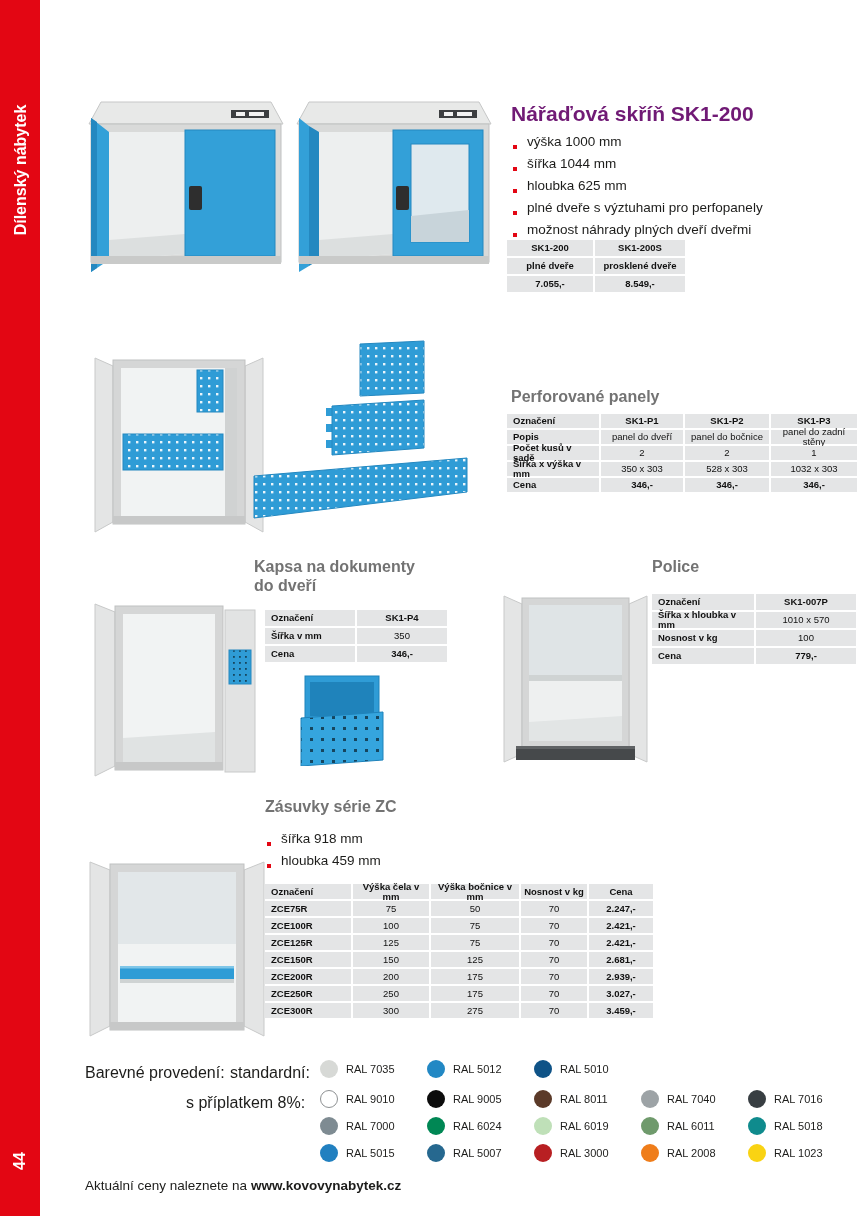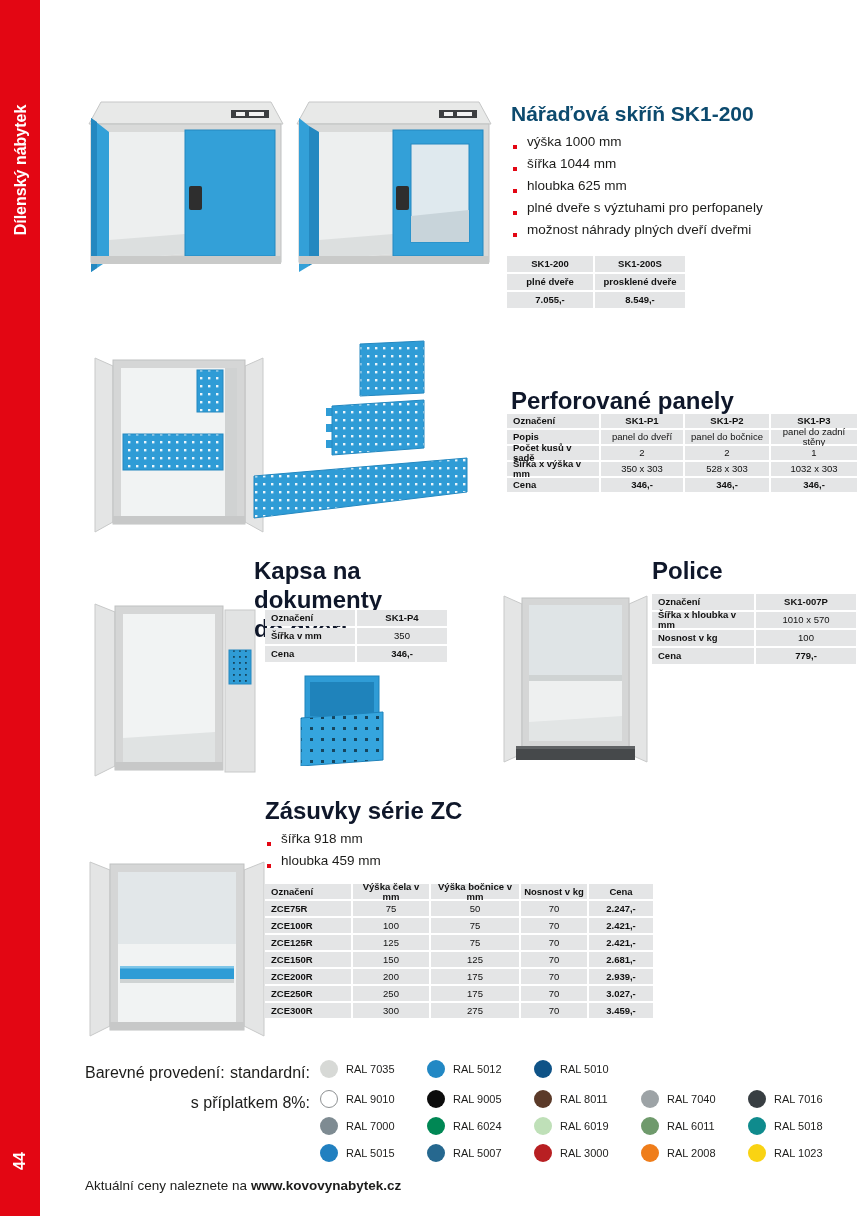--- a/index.html
+++ b/index.html
@@ -10,22 +10,22 @@
   .abs{position:absolute;}
 
   
   .sidebar{left:0;top:0;width:40px;height:1216px;background:#e30613;}
   .vtext{position:absolute;color:#fff;font-weight:bold;white-space:nowrap;
          transform:translate(-50%,-50%) rotate(-90deg);}
   .sidebar-label{left:21px;top:170px;font-size:16px;}
   .page-number{left:20px;top:1161px;font-size:16px;}
 
   
-  .h1{color:#0c4a6e;font-weight:bold;font-size:21px;line-height:1.15;}
-  .h2{color:#0f172a;font-weight:bold;font-size:24px;line-height:1.2;}
+  .h1{color:#701a75;font-weight:bold;font-size:21px;line-height:1.15;}
+  .h2{color:#737373;font-weight:bold;font-size:16px;line-height:1.2;}
 
   
   .bullets{font-size:13.5px;line-height:22px;}
   .brow{display:flex;align-items:center;}
   .bsq{width:4px;height:4px;background:#e30613;margin:9px 10px 0 2px;flex:0 0 auto;}
   .bcont{padding-left:16px;}
 
   
   .tbl{display:grid;gap:2px;}
   .cell{background:#e4e5e6;box-sizing:border-box;height:14px;padding:0 6px;
@@ -194,21 +194,21 @@
   <div class="brow">
       <span class="bsq"></span>
       <span>plné dveře s výztuhami pro perfopanely</span>
     </div>
   <div class="brow">
       <span class="bsq"></span>
       <span>možnost náhrady plných dveří dveřmi</span>
     </div>
 </div>
 
-<div class="abs tbl sk1-tbl" style="left:507px;top:256px">
+<div class="abs tbl sk1-tbl" style="left:507px;top:240px">
   <div class="cell c b">SK1-200</div>
   <div class="cell c b">SK1-200S</div>
   <div class="cell c b">plné dveře</div>
   <div class="cell c b">prosklené dveře</div>
   <div class="cell c b">7.055,-</div>
   <div class="cell c b">8.549,-</div>
 </div>
 
 <div class="abs h2" style="left:511px;top:387px">Perforované panely</div>
 
@@ -320,21 +320,21 @@
 
   <div class="cell b">ZCE300R</div>
   <div class="cell c">300</div>
   <div class="cell c">275</div>
   <div class="cell c">70</div>
   <div class="cell c b">3.459,-</div>
 </div>
 
 <div class="abs colors-caption" style="left:85px;top:1064px">Barevné provedení:</div>
 <div class="abs colors-caption" style="left:196px;top:1064px;width:114px;text-align:right">standardní:</div>
-<div class="abs colors-caption" style="left:186px;top:1094px;width:124px;text-align:right">s příplatkem 8%:</div>
+<div class="abs colors-caption" style="left:186px;top:1094px;width:124px;">s příplatkem 8%:</div>
 
 <div class="abs ral-row" style="left:320px;top:1060px">
   <div class="ral-item">
       <span class="swatch" style="background-color: rgb(215, 217, 214);"></span>
       <span class="ral-name">RAL 7035</span>
     </div>
   <div class="ral-item">
       <span class="swatch" style="background-color: rgb(34, 136, 196);"></span>
       <span class="ral-name">RAL 5012</span>
     </div>

